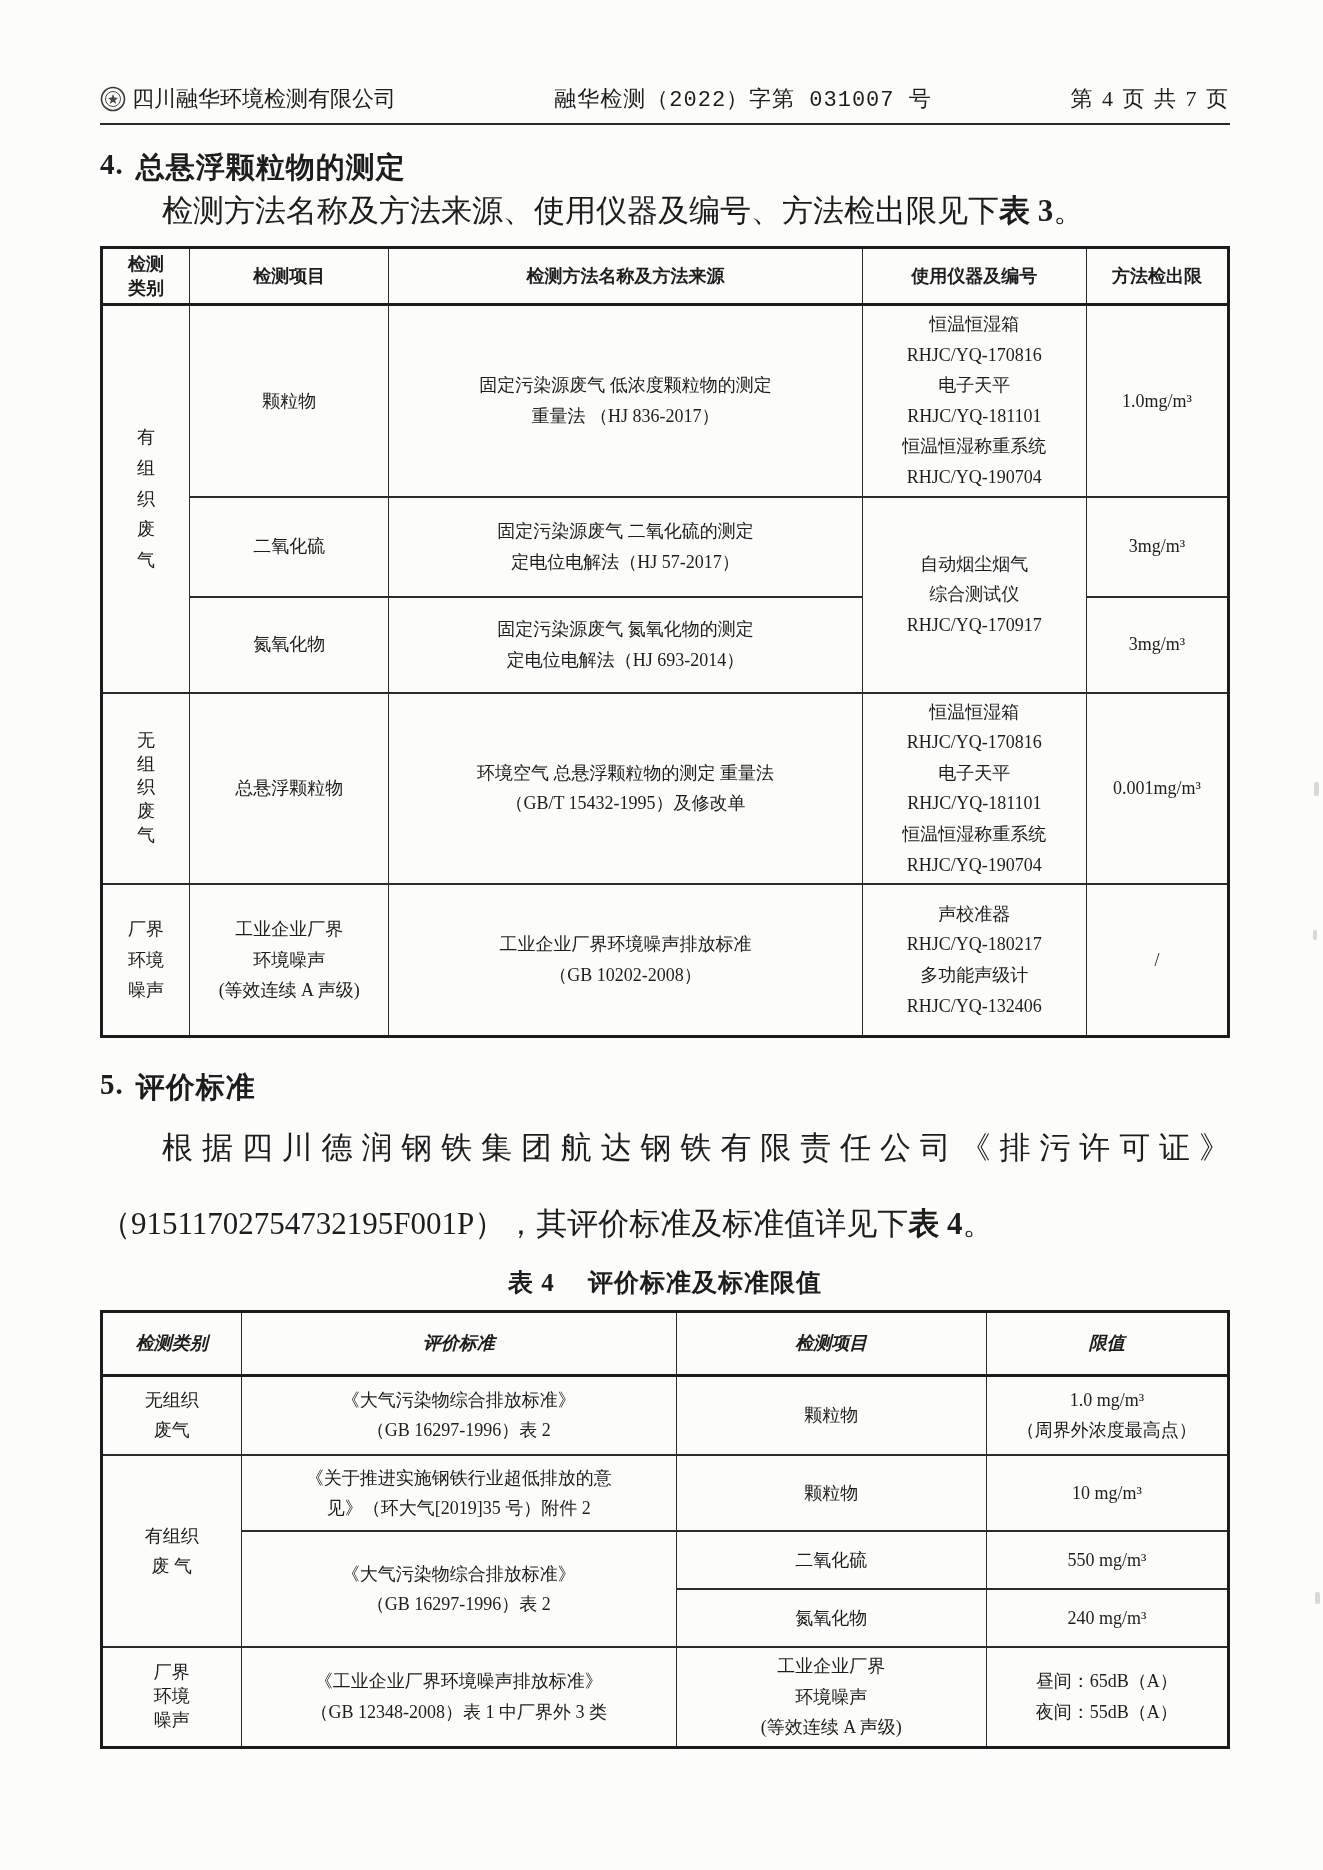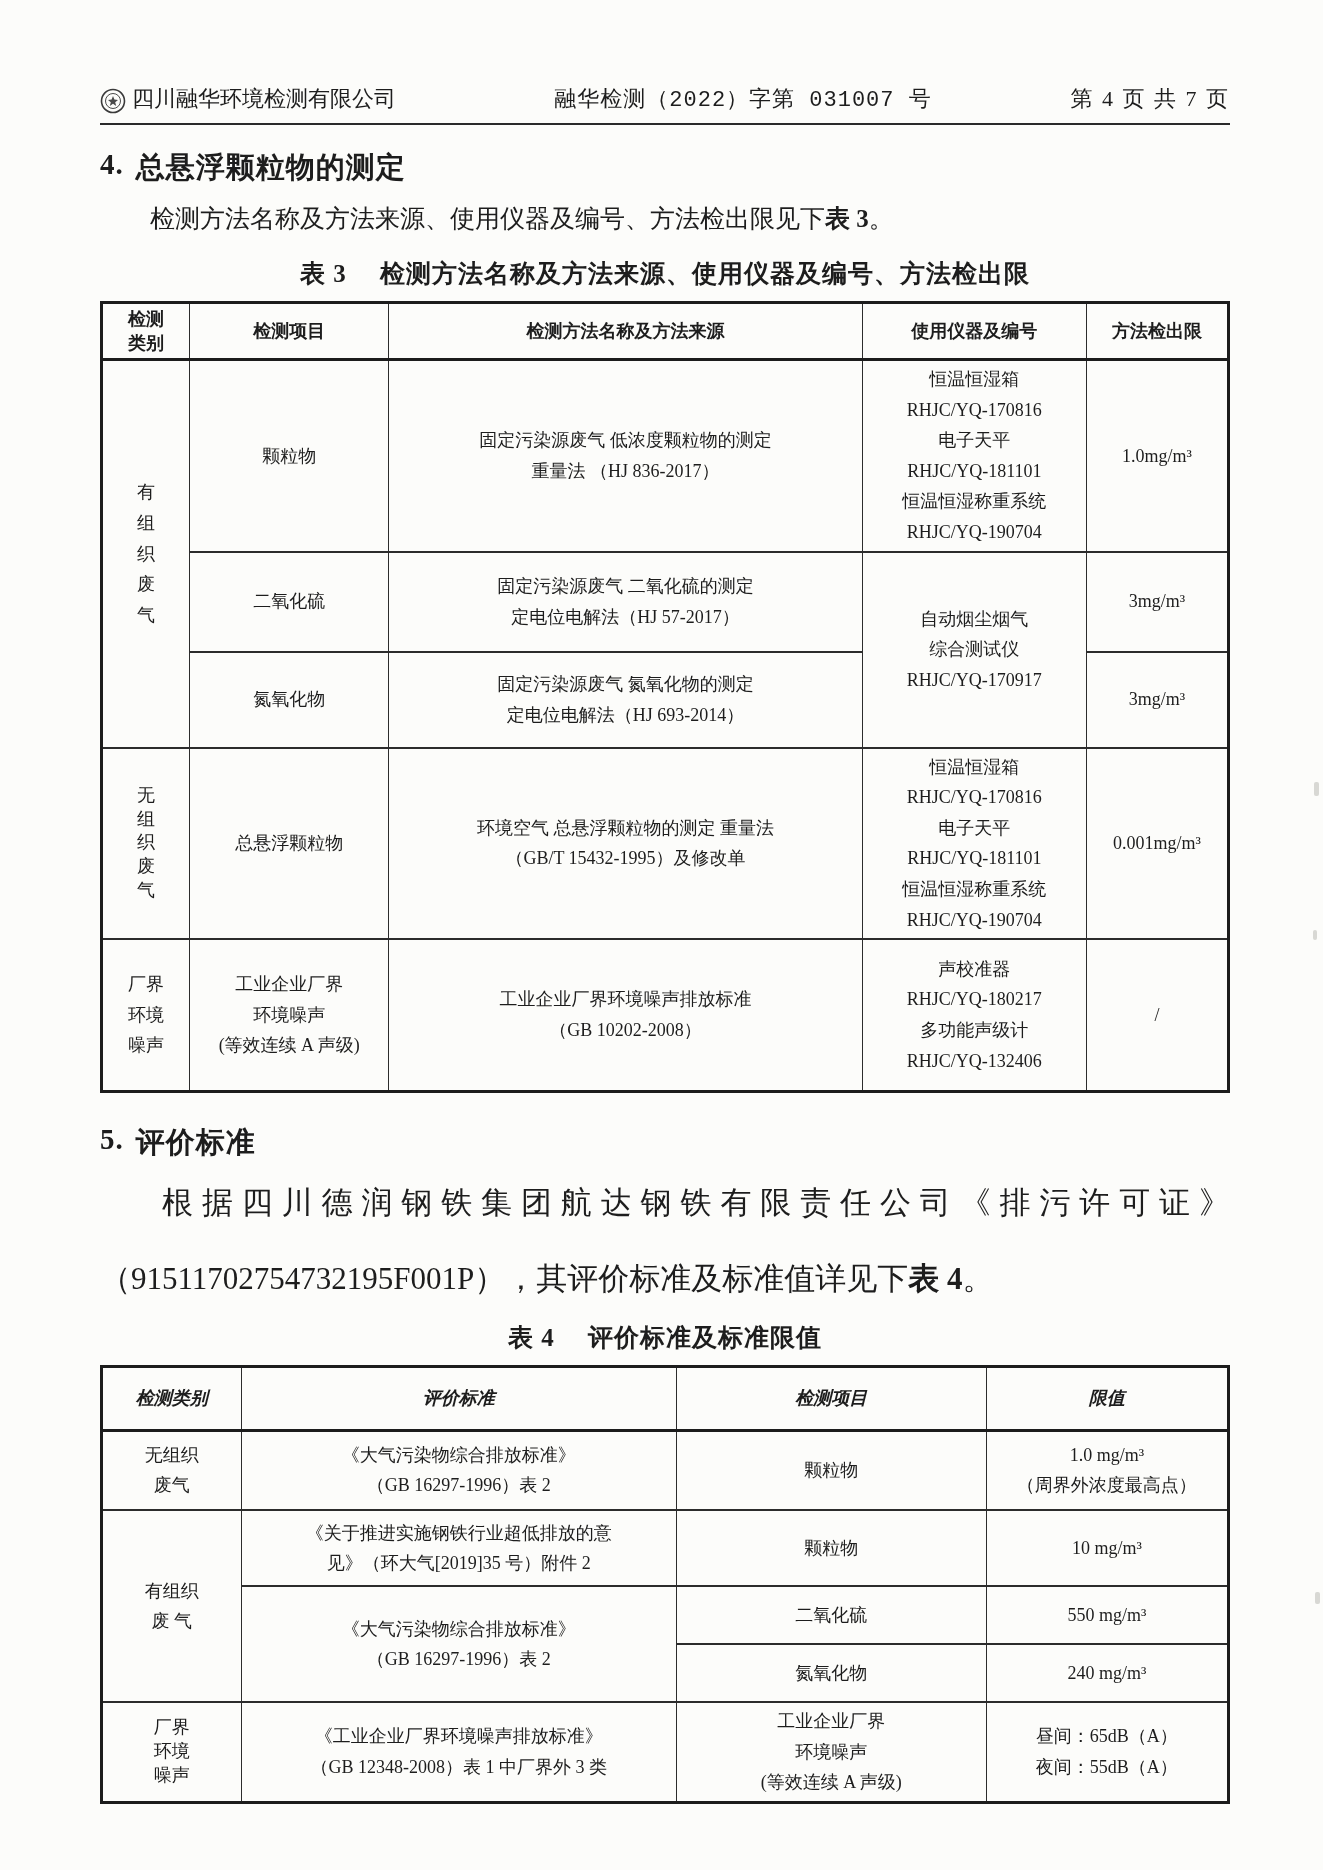--- a/index.html
+++ b/index.html
@@ -5,30 +5,30 @@
   html,body{margin:0;padding:0;background:#e8e8e6;}
   .page{
     width:1323px;height:1870px;margin:0 auto;position:relative;
     background:#fcfcfa;color:#1d1d1d;overflow:hidden;
     font-family:"Liberation Serif","DejaVu Serif",serif;
   }
   .content{padding:84px 93px 0 100px;}
 
   
   .page-header{display:grid;grid-template-columns:300px 1fr 190px;align-items:center;font-size:22px;}
-  .header-left{display:flex;align-items:flex-end;gap:6px;font-weight:500;}
+  .header-left{display:flex;align-items:center;gap:6px;font-weight:500;}
   .seal{width:26px;height:26px;flex:0 0 auto;}
   .header-center{text-align:center;padding-left:46px;letter-spacing:1px;font-family:Liberation Mono, monospace;}
   .header-right{text-align:right;letter-spacing:2px;white-space:nowrap;}
   .header-rule{border-bottom:2.5px solid #2a2a2a;margin-top:9px;}
 
   
   .sec-title{display:flex;gap:12px;font-size:29px;font-weight:bold;margin-top:23px;letter-spacing:1px;}
   .sec-title.second{margin-top:30px;}
-  .intro{font-size:25px;margin-top:12px;text-indent:2em;line-height:1.5;}
+  .intro{font-size:31px;text-indent:2em;line-height:1.5;}
   .para5{font-size:31px;margin-top:2px;text-indent:2em;line-height:2.45;text-align:justify;}
   .tbl-caption{font-size:25px;font-weight:bold;text-align:center;margin-top:19px;letter-spacing:1px;white-space:pre-line;}
   .tbl-caption.c4{margin-top:4px;}
 
   
   table.rpt{border-collapse:collapse;width:100%;table-layout:fixed;margin-top:11px;
     border:3px solid #1c1c1c;font-size:18px;}
   table.rpt th,table.rpt td{
     border:1.6px solid #2c2c2c;border-top-width:2.2px;border-bottom-width:2.2px;
     text-align:center;vertical-align:middle;white-space:pre-line;
@@ -80,21 +80,20 @@
     <div class="header-rule"></div>
 
     <div class="sec-title">
       <span>4.</span>
       <span>总悬浮颗粒物的测定</span>
     </div>
     <div class="intro">
       <span>检测方法名称及方法来源、使用仪器及编号、方法检出限见下</span><b>表 3</b><span>。</span>
     </div>
 
-    <div class="tbl-caption">表 3　 检测方法名称及方法来源、使用仪器及编号、方法检出限</div>
     <table class="rpt">
       <colgroup>
           <col class="c3-0">
           <col class="c3-1">
           <col class="c3-2">
           <col class="c3-3">
           <col class="c3-4">
         </colgroup>
       <thead>
         <tr class="t3-h">

